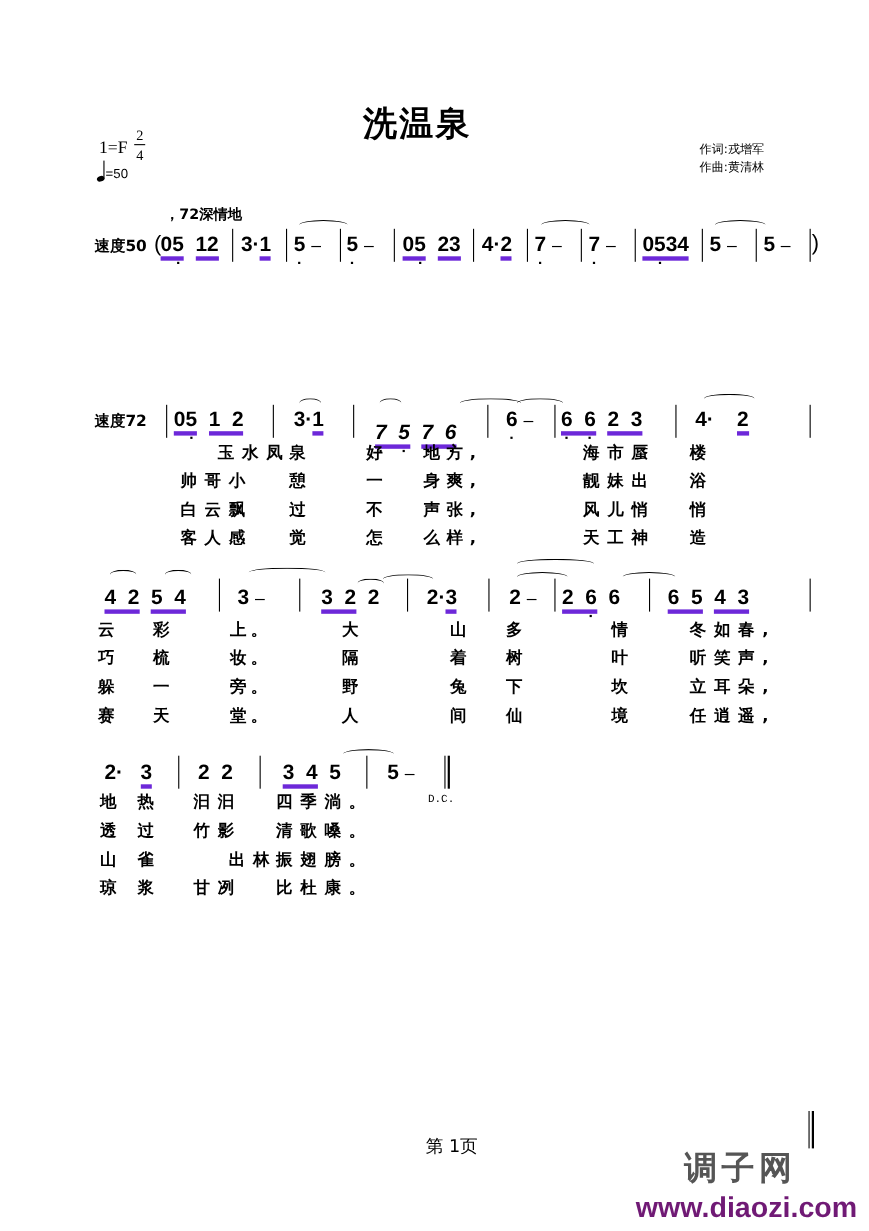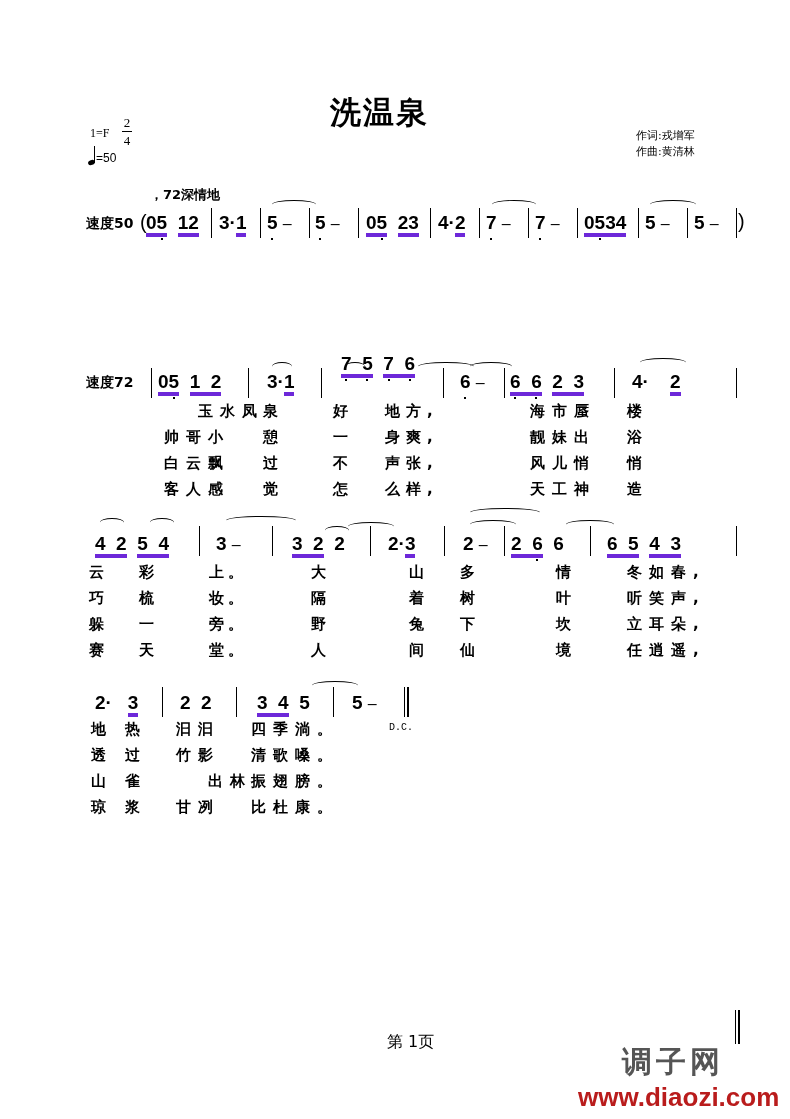--- a/index.html
+++ b/index.html
@@ -1,39 +1,39 @@
 <!DOCTYPE html>
 <html><head>
 <meta charset="utf-8">
 <style>
   html, body { margin:0; padding:0; background:#fff; }
   body { width:790px; height:1119px; position:relative; overflow:hidden; color:#000; font-family:"DejaVu Sans", sans-serif; }
   .abs { position:absolute; }
   .title { left:330px; top:92px; font-size:31px; font-weight:bold; letter-spacing:2px; font-family:"DejaVu Sans", sans-serif; }
-  .key { left:90px; top:126px; font-size:12px; font-family:"Liberation Serif", serif; }
+  .key { left:90px; top:126px; font-size:16px; font-family:"Liberation Serif", serif; }
   .ts { left:122px; top:115px; font-size:13px; font-family:"Liberation Serif", serif; text-align:center; line-height:15px; }
   .ts .bar { display:block; width:10px; height:1px; background:#000; margin:1px auto; }
   .tempo { left:88px; top:145px; font-size:12px; font-family:"Liberation Sans", sans-serif; }
   .note-glyph { display:inline-block; width:8px; height:20px; position:relative; vertical-align:bottom; }
   .note-glyph .head { position:absolute; left:0; bottom:0; width:7px; height:5px; background:#000; border-radius:50%; transform:rotate(-20deg); }
   .note-glyph .stem { position:absolute; left:6px; bottom:2px; width:1px; height:17px; background:#000; }
   .credits { left:636px; top:128px; font-size:11px; line-height:16px; }
   .expr { left:150px; top:186px; font-size:13px; font-weight:bold; }
   .num { font-family:"Liberation Sans", sans-serif; font-weight:bold; font-size:19px; }
   .lbl { font-size:14px; font-weight:bold; }
   .ul { border-bottom:4px solid #6d28d9; padding-bottom:0; }
   .dot-b { position:relative; }
   .dot-b::after { content:""; position:absolute; left:50%; bottom:-7px; width:2px; height:2px; background:#000; margin-left:-1px; }
   .bl { position:absolute; width:1px; background:#000; }
   .tie { position:absolute; border-top:1.2px solid #000; border-radius:50% 50% 0 0; height:8px; }
   .lyr { position:absolute; font-size:15px; font-weight:bold; letter-spacing:0; }
   .dash { font-weight:normal; font-size:16px; }
   .footer { left:387px; top:1032px; font-size:16px; }
   .wm1 { left:622px; top:1042px; font-size:30px; color:#555; font-weight:bold; letter-spacing:4px; }
-  .wm2 { left:578px; top:1082px; font-size:26px; color:#b91c1c; font-weight:bold; font-family:"Liberation Sans", sans-serif; }
+  .wm2 { left:578px; top:1082px; font-size:26px; color:#701a75; font-weight:bold; font-family:"Liberation Sans", sans-serif; }
 </style>
 </head>
 <body>
 
 <div class="abs title">洗温泉</div>
 <div class="abs key">1=F</div>
 <div class="abs ts">
   <span>2</span>
   <span class="bar"></span>
   <span>4</span>
@@ -79,21 +79,21 @@
 <div class="abs lbl" style="left:86px;top:374px;">速度72</div>
 <div class="bl" style="left:151px;top:368px;height:30px;"></div>
 <div class="abs num" style="top:371px;left:158px;"><span class="ul"><span>0</span><span class="dot-b">5</span></span>&nbsp;&nbsp;<span class="ul">1&nbsp;&nbsp;2</span></div>
 <div class="bl" style="left:248px;top:368px;height:30px;"></div>
 <div class="tie" style="left:272px;top:362px;width:20px;"></div>
 <div class="abs num" style="top:371px;left:267px;">3·<span class="ul">1</span></div>
 <div class="bl" style="left:321px;top:368px;height:30px;"></div>
 <div class="tie" style="left:345px;top:362px;width:20px;"></div>
 <div class="tie" style="left:418px;top:362px;width:56px;"></div>
 <div class="tie" style="left:470px;top:362px;width:42px;"></div>
-<div class="abs num" style="top:353px;left:341px;"><span class="ul"><span class="dot-b">7</span>&nbsp;&nbsp;<span class="dot-b">5</span></span>&nbsp;&nbsp;<span class="ul"><span class="dot-b">7</span>&nbsp;&nbsp;<span class="dot-b">6</span></span></div>
+<div class="abs num" style="top:383px;left:341px;font-style:italic;"><span class="ul"><span class="dot-b">7</span>&nbsp;&nbsp;<span class="dot-b">5</span></span>&nbsp;&nbsp;<span class="ul"><span class="dot-b">7</span>&nbsp;&nbsp;<span class="dot-b">6</span></span></div>
 <div class="bl" style="left:443px;top:368px;height:30px;"></div>
 <div class="abs num" style="top:371px;left:460px;"><span class="dot-b">6</span> <span class="dash">–</span></div>
 <div class="bl" style="left:504px;top:368px;height:30px;"></div>
 <div class="abs num" style="top:371px;left:510px;"><span class="ul"><span class="dot-b">6</span>&nbsp;&nbsp;<span class="dot-b">6</span></span>&nbsp;&nbsp;<span class="ul">2&nbsp;&nbsp;3</span></div>
 <div class="bl" style="left:614px;top:368px;height:30px;"></div>
 <div class="tie" style="left:640px;top:358px;width:46px;"></div>
 <div class="abs num" style="top:371px;left:632px;">4·&nbsp;&nbsp;&nbsp;&nbsp;<span class="ul">2</span></div>
 <div class="bl" style="left:736px;top:368px;height:30px;"></div>
 
 <div>

